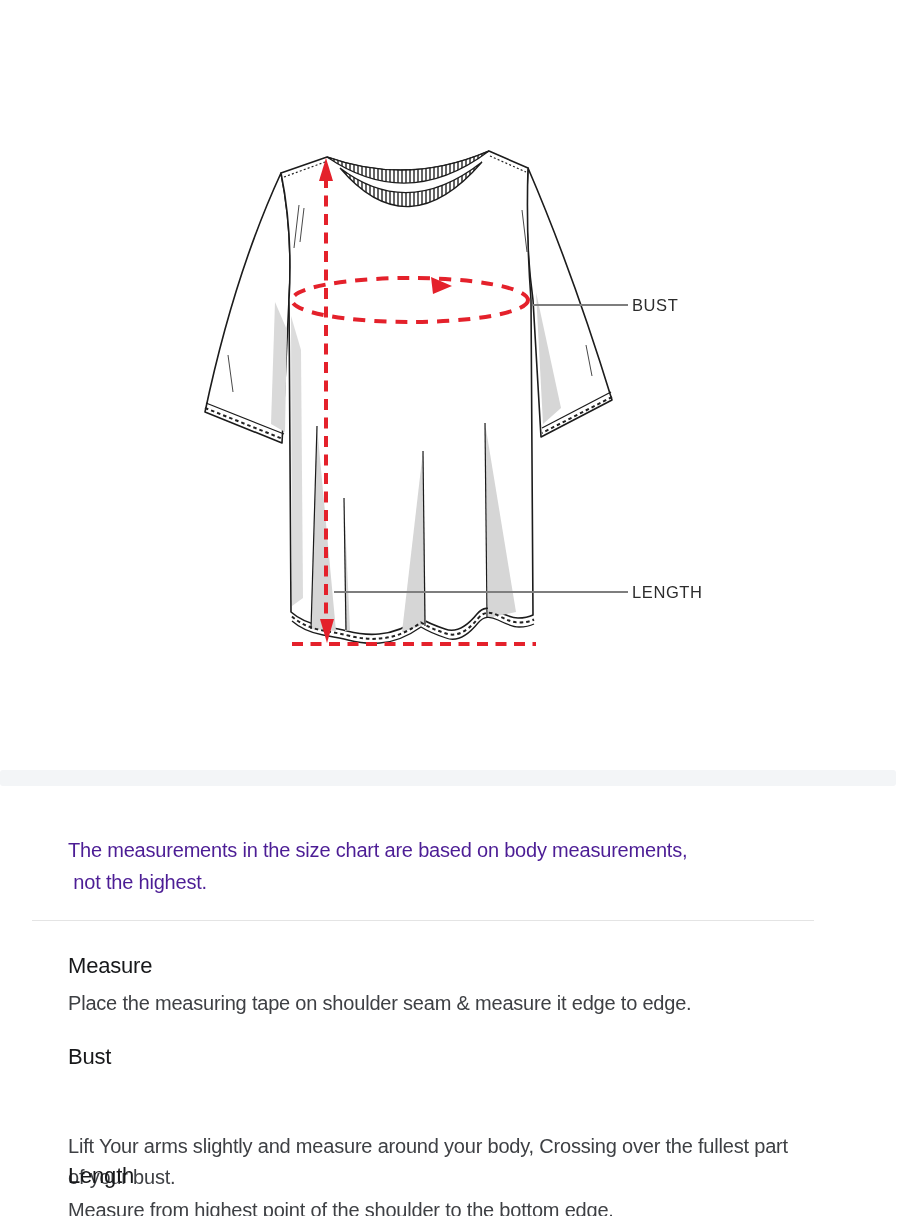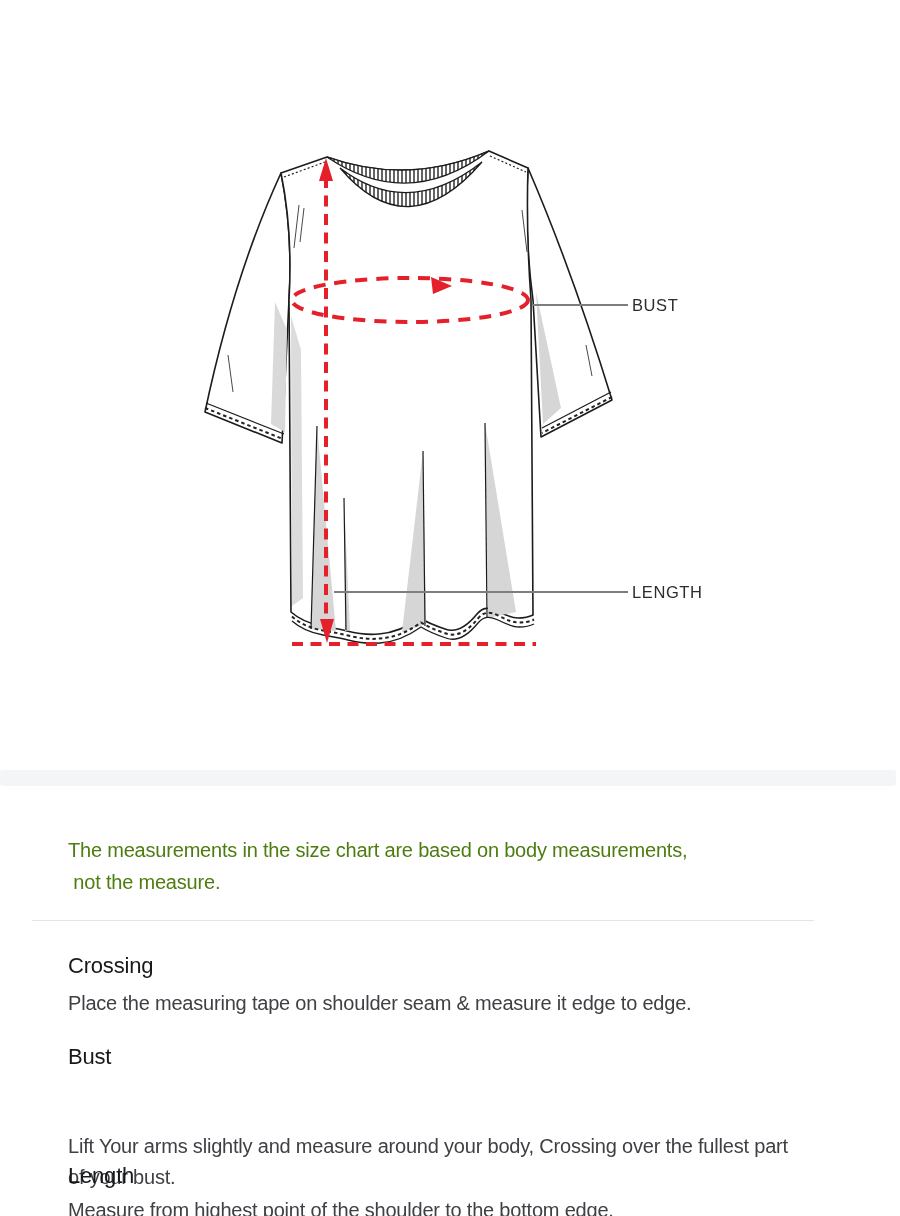--- a/index.html
+++ b/index.html
@@ -12,21 +12,21 @@
   svg text.callout-label{
     font-family:"Liberation Sans",sans-serif;
     font-size:16.5px;fill:#2c2c2c;letter-spacing:.6px;
   }
   .section-band{
     position:absolute;left:0;top:770px;width:896px;height:16px;
     background:#f3f5f7;border-radius:3px;
   }
   .note-block{
     position:absolute;left:68px;top:835px;width:760px;
-    font-size:20px;line-height:31.5px;color:#4d7c0f;letter-spacing:-.2px;
+    font-size:20px;line-height:31.5px;color:#4c1d95;letter-spacing:-.2px;
   }
   .note-block div{white-space:pre-wrap;}
   .divider{
     position:absolute;left:32px;top:920px;width:782px;height:1px;
     background:#e4e4e4;
   }
   .sec-title{
     position:absolute;left:68px;width:740px;margin:0;
     font-size:22px;font-weight:400;color:#17181a;letter-spacing:-.2px;
   }
@@ -126,25 +126,25 @@
       <path d="M334,592 H628" stroke="#7e7e7e" stroke-width="2.2" fill="none"></path>
       <text x="632" y="598" class="callout-label">LENGTH</text>
     </g>
   </svg>
 </div>
 
 <div class="section-band"></div>
 
 <div class="note-block">
   <div>The measurements in the size chart are based on body measurements,</div>
-  <div> not the measure.</div>
+  <div> not the highest.</div>
 </div>
 
 <div class="divider"></div>
 
-<h3 class="sec-title" id="sec1-title">Crossing</h3>
+<h3 class="sec-title" id="sec1-title">Measure</h3>
 <p class="sec-body" id="sec1-body">Place the measuring tape on shoulder seam &amp; measure it edge to edge.</p>
 
 <h3 class="sec-title" id="sec2-title">Bust</h3>
 <p class="sec-body" id="sec2-body">Lift Your arms slightly and measure around your body, Crossing over the fullest part of your bust.</p>
 
 <h3 class="sec-title" id="sec3-title">Length</h3>
 <p class="sec-body" id="sec3-body">Measure from highest point of the shoulder to the bottom edge.</p>
 
 </body></html>

